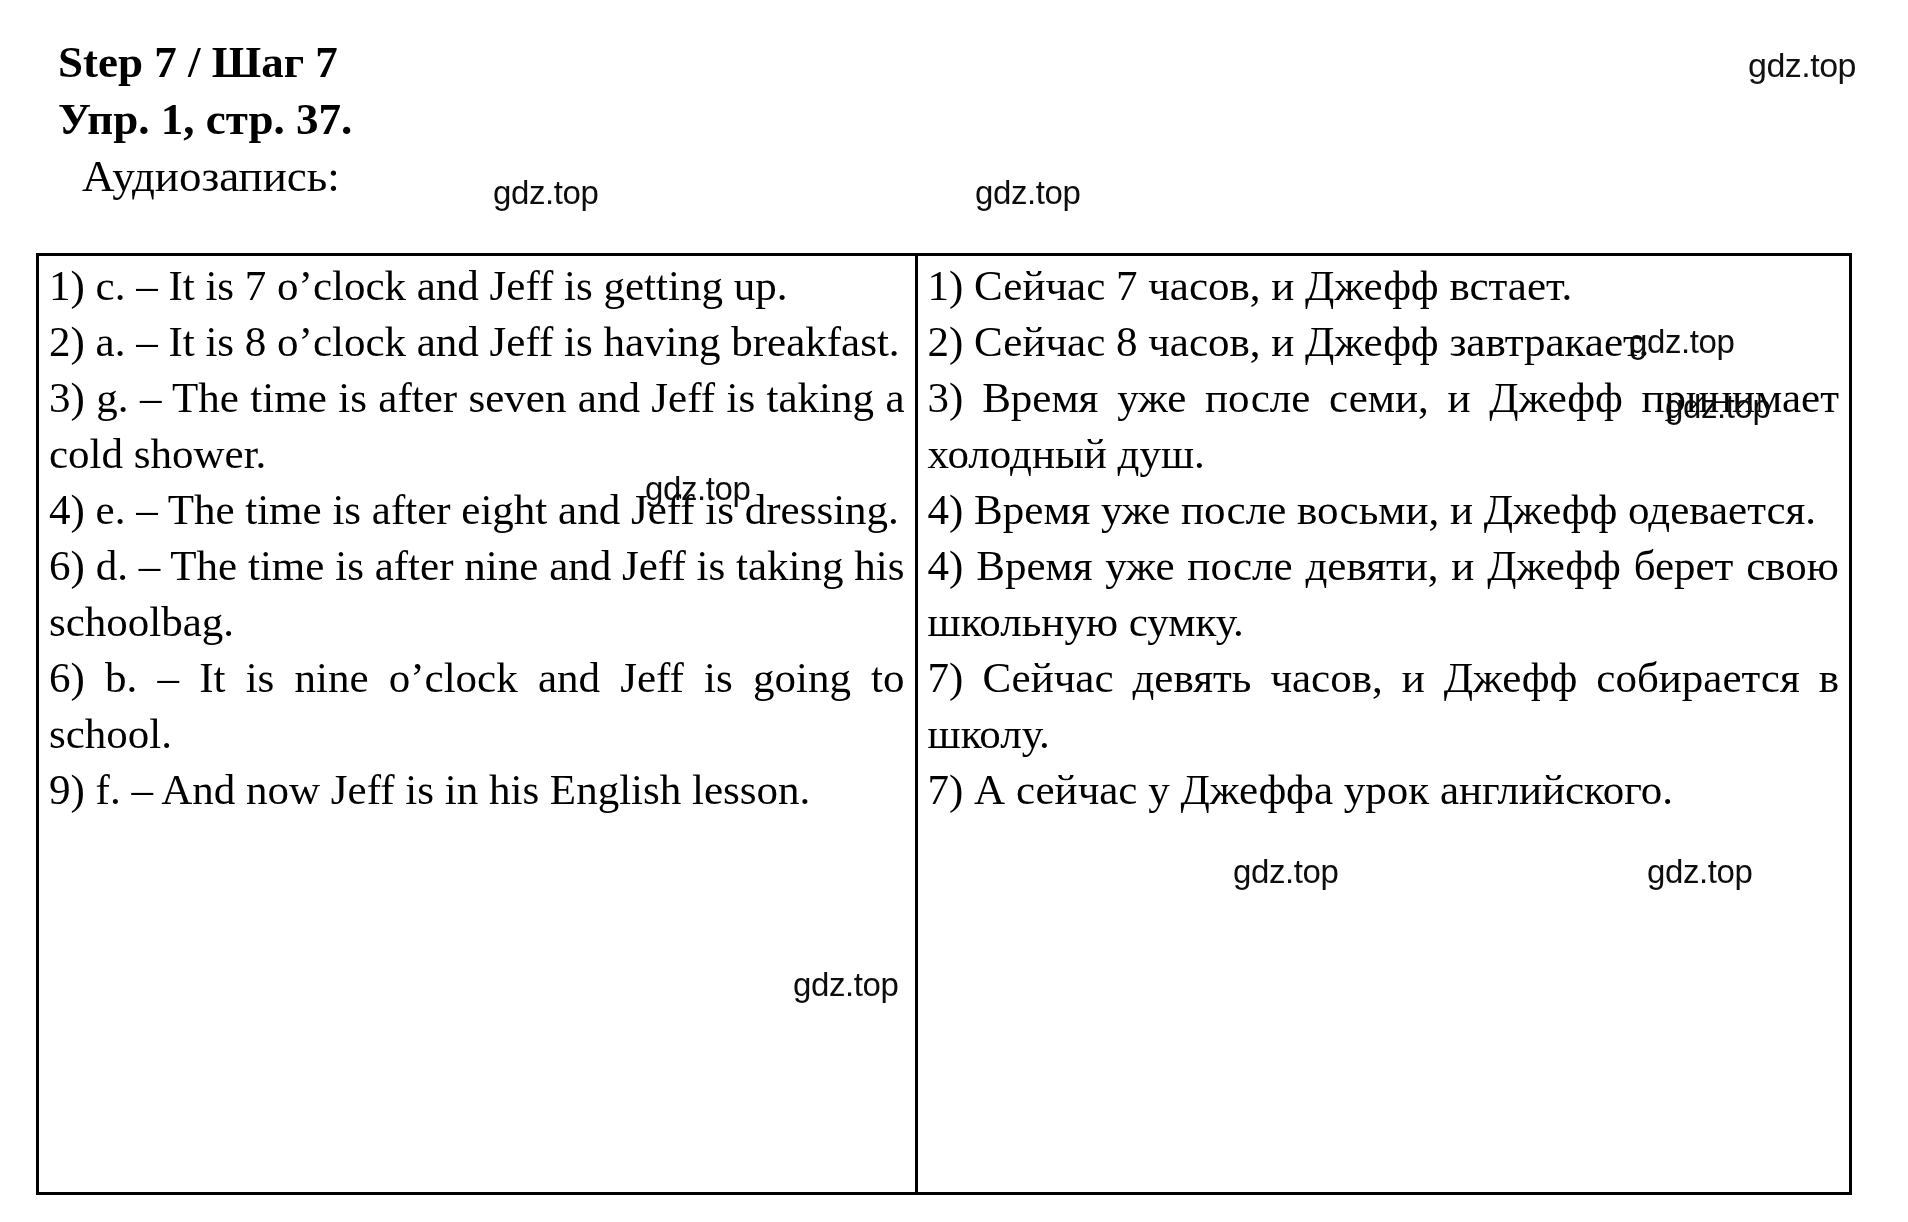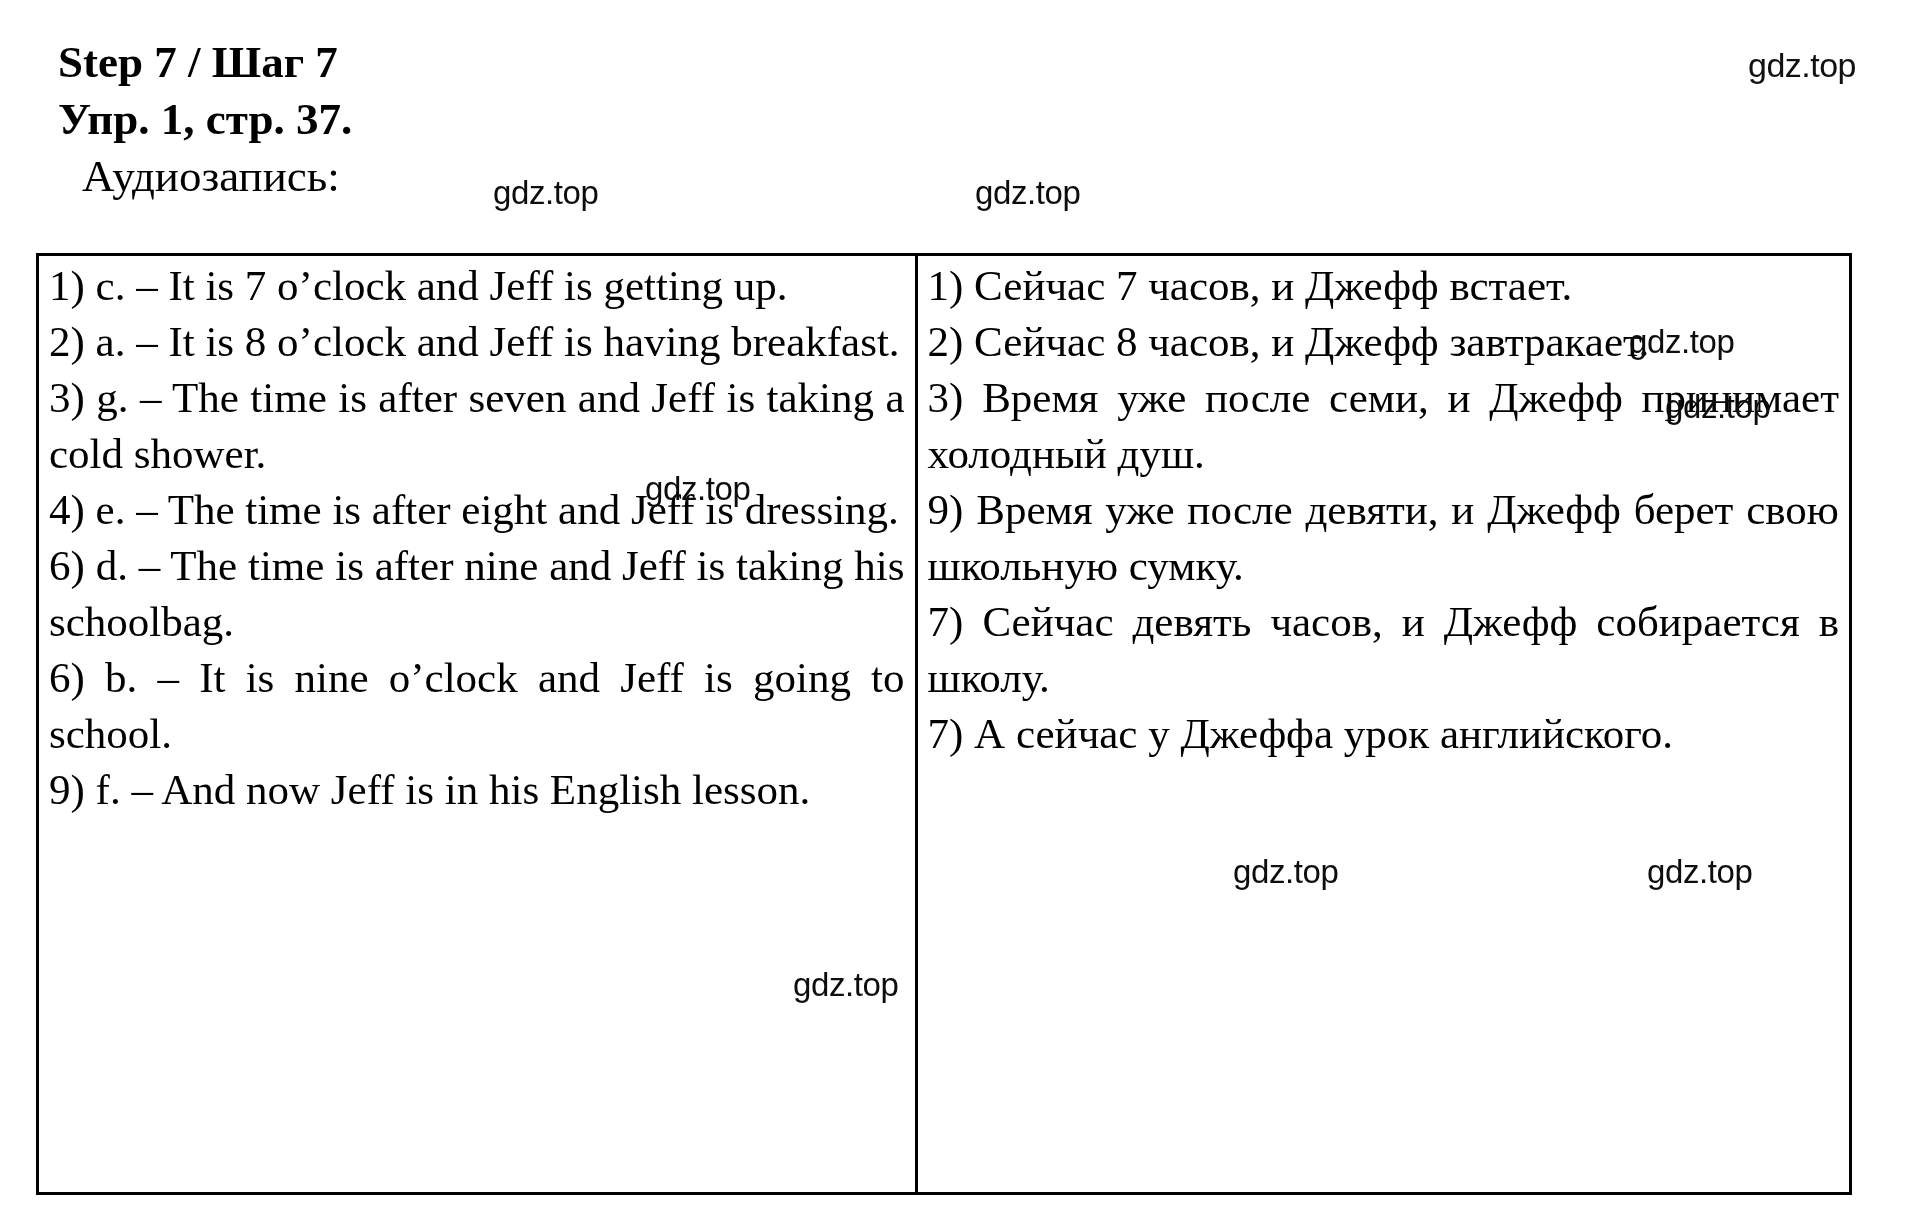--- a/index.html
+++ b/index.html
@@ -116,21 +116,22 @@
         <p class="cell-p">3)  g. – The time is after seven and Jeff is taking a cold shower.</p>
         <p class="cell-p">4)  e. – The time is after eight and Jeff is dressing.</p>
         <p class="cell-p">6)  d. – The time is after nine and Jeff is taking his schoolbag.</p>
         <p class="cell-p">6)  b. – It is nine o’clock and Jeff is going to school.</p>
         <p class="cell-p">9)  f.  – And now Jeff is in his English lesson.</p>
       </div>
     <div class="col col-right">
         <p class="cell-p">1)  Сейчас 7 часов, и Джефф встает.</p>
         <p class="cell-p">2)  Сейчас 8 часов, и Джефф завтракает.</p>
         <p class="cell-p">3) Время уже после семи, и Джефф принимает холодный душ.</p>
-        <p class="cell-p">9)  Время уже после девяти, и Джефф берет свою школьную сумку.</p>
+        <p class="cell-p">4)  Время уже после восьми, и Джефф одевается.</p>
+        <p class="cell-p">4)  Время уже после девяти, и Джефф берет свою школьную сумку.</p>
         <p class="cell-p">7)  Сейчас девять часов, и Джефф собирается в школу.</p>
         <p class="cell-p">7)  А сейчас у Джеффа урок английского.</p>
       </div>
   </div>
 
   <div id="wm-layer">
       <div class="wm" style="left: 493px; top: 176px;">gdz.top</div>
       <div class="wm" style="left: 975px; top: 176px;">gdz.top</div>
       <div class="wm" style="left: 1629px; top: 325px;">gdz.top</div>
       <div class="wm" style="left: 645px; top: 472px;">gdz.top</div>

